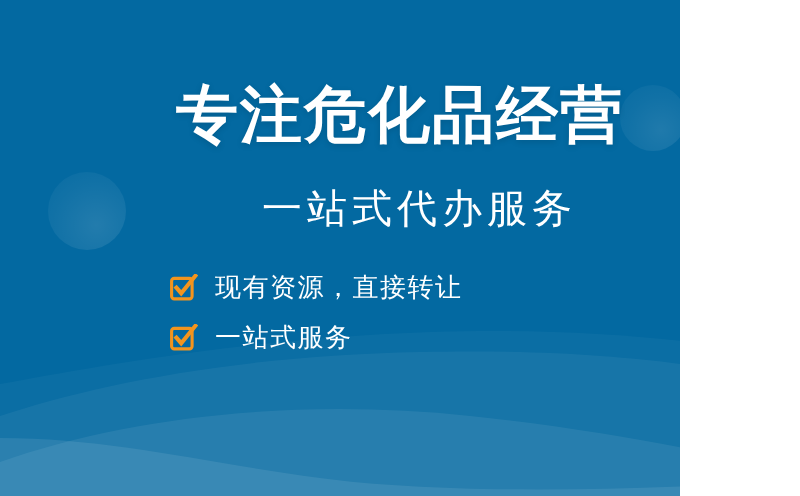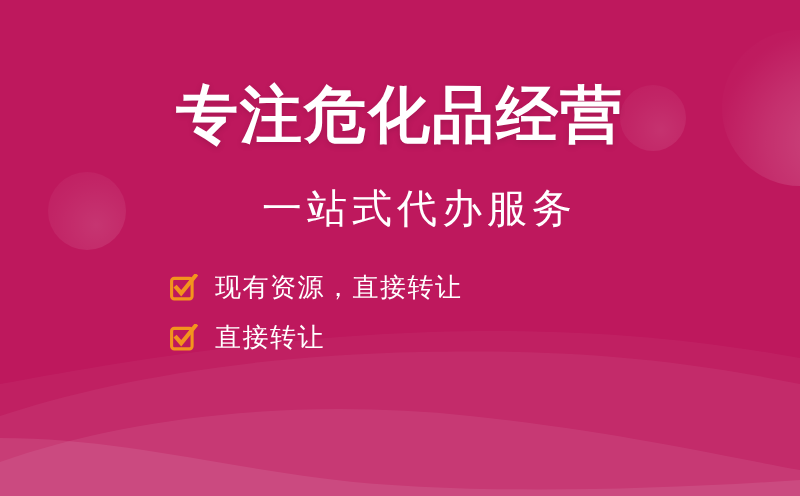--- a/index.html
+++ b/index.html
@@ -2,24 +2,24 @@
 <html><head>
 <meta charset="utf-8">
 <style>
   html, body {
     margin: 0;
     padding: 0;
     background: #ffffff;
   }
   #banner {
     position: relative;
-    width: 800px;
+    width: 680px;
     height: 496px;
     overflow: hidden;
-    background: #be185d;
+    background: #0369a1;
     font-family: "Liberation Sans", "DejaVu Sans", sans-serif;
     user-select: none;
   }
   
   .bg-layer {
     position: absolute;
     inset: 0;
     pointer-events: none;
   }
   .circle {
@@ -167,18 +167,18 @@
       </div>
 
 
       <div class="feature-item">
         <span class="check-icon">
           <svg width="28" height="27" viewBox="0 0 28 27" xmlns="http://www.w3.org/2000/svg">
             <rect x="1.6" y="4.4" width="20.5" height="20.5" rx="2.6" ry="2.6" fill="none" stroke="#f3941d" stroke-width="3.1"></rect>
             <path d="M6.4,13.6 L11.2,19.2 L25.4,1.8" fill="none" stroke="#f3941d" stroke-width="4.1" stroke-linecap="square" stroke-linejoin="miter"></path>
           </svg>
         </span>
-        <span class="feature-text">直接转让</span>
+        <span class="feature-text">一站式服务</span>
       </div>
 
     </div>
   </div>
 </div>
 
 </body></html>

